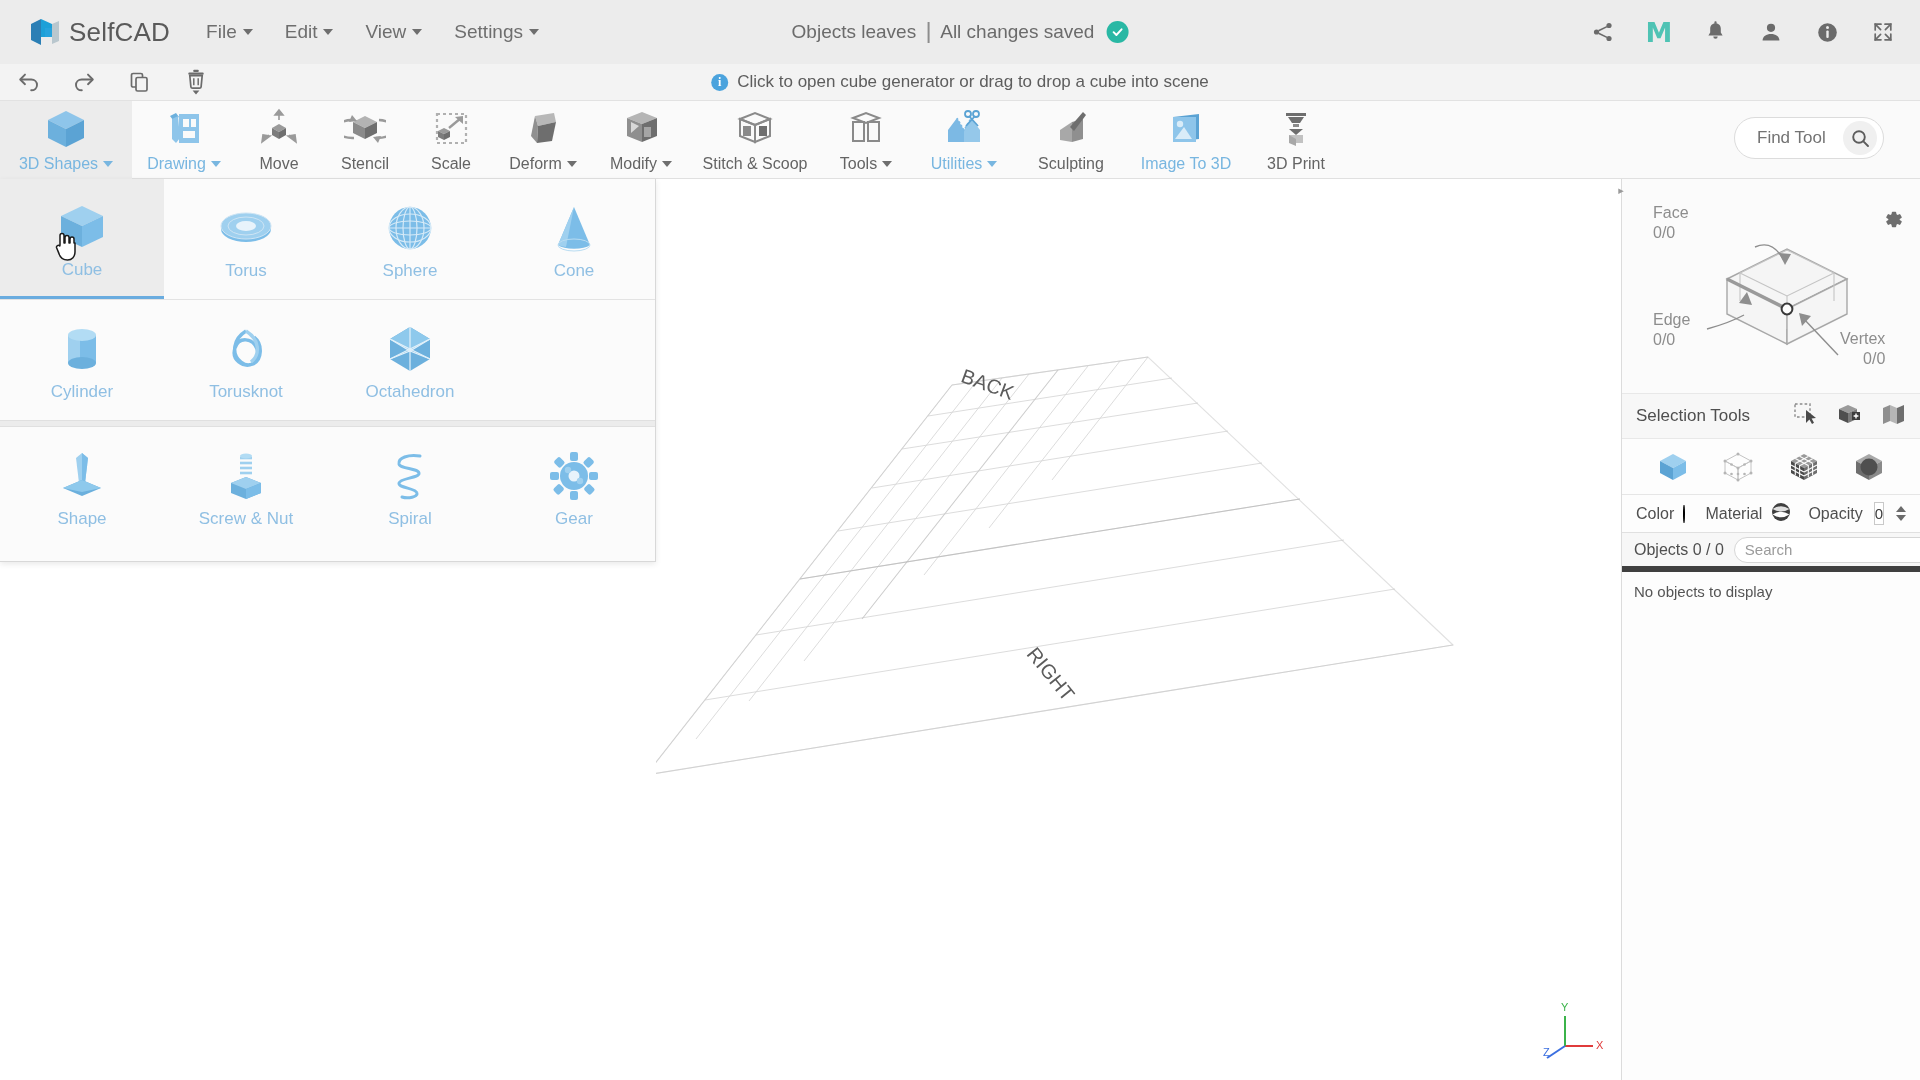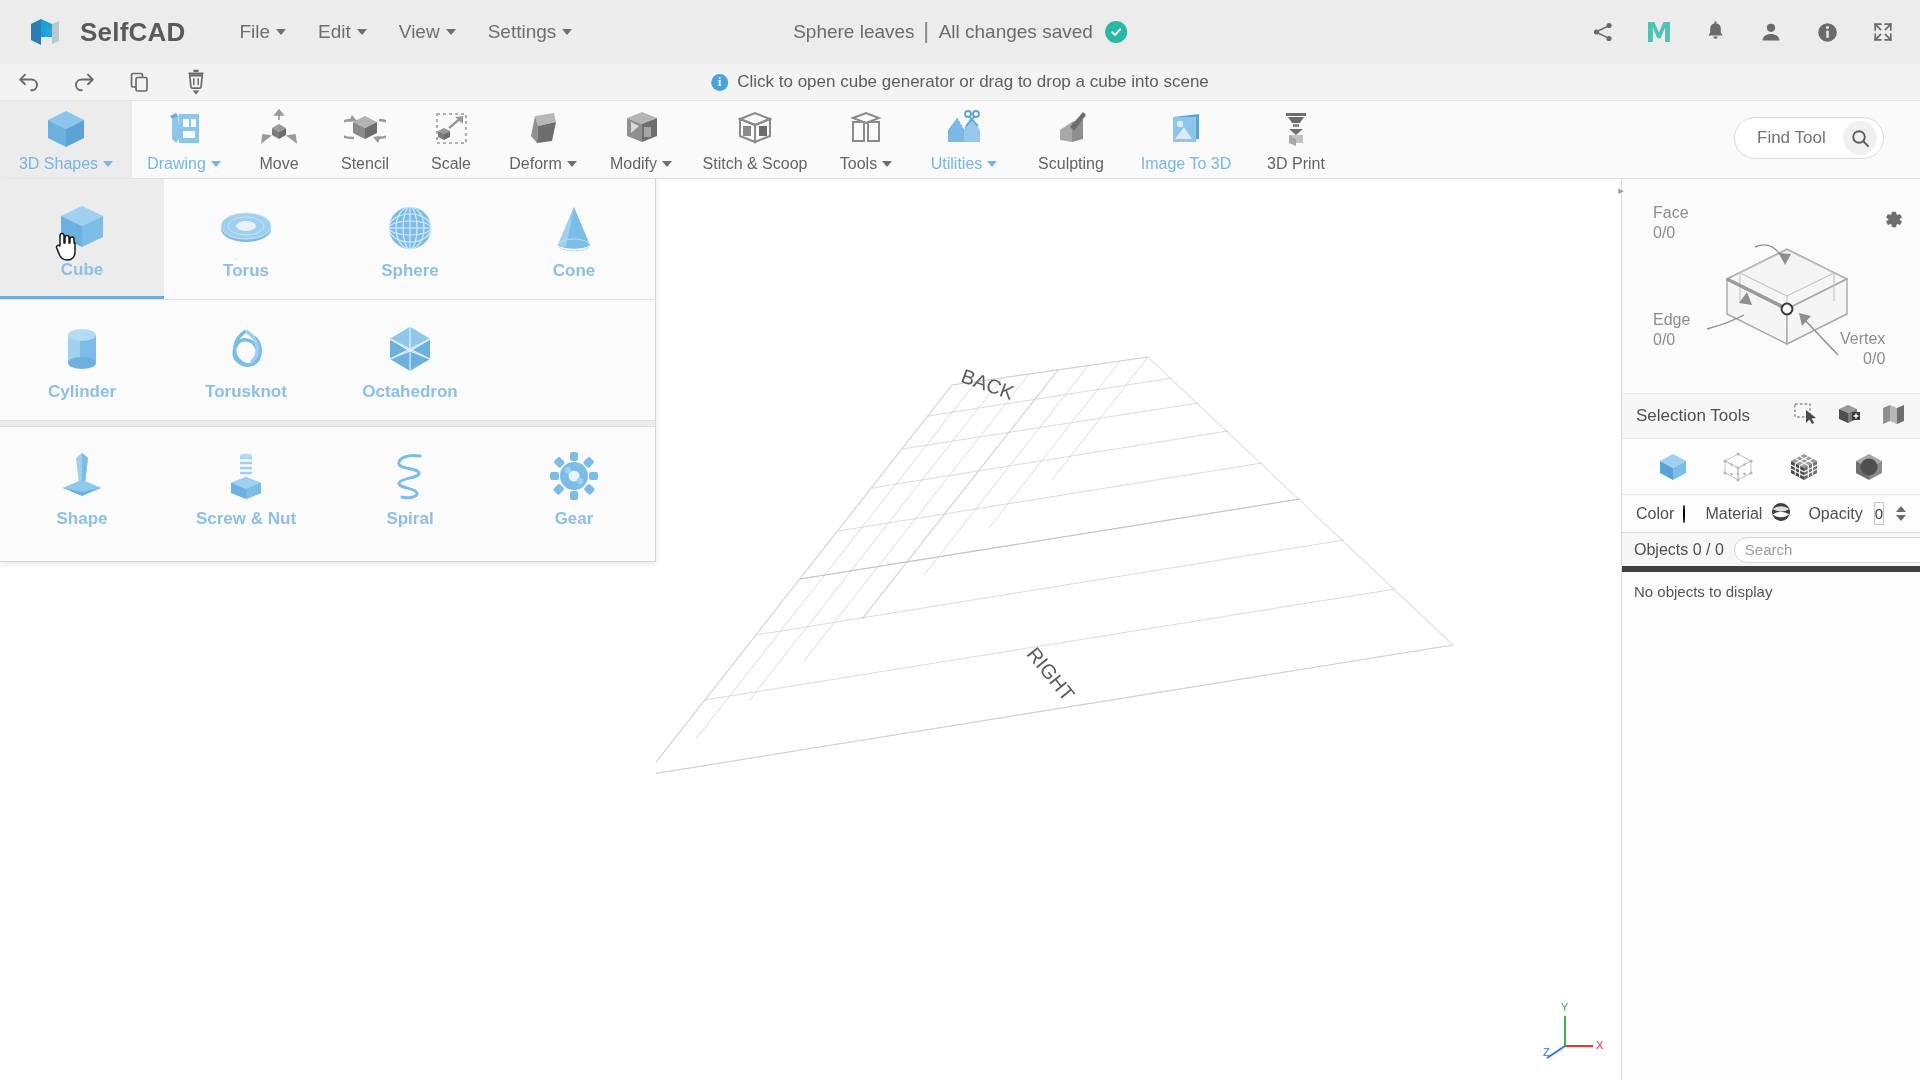--- a/index.html
+++ b/index.html
@@ -13,24 +13,24 @@
   #app { position: relative; width: 1920px; height: 1080px; }
 
   
   .header {
     position: absolute; left: 0; top: 0; width: 1920px; height: 64px;
     background: #ececec; display: flex; align-items: center;
   }
   .logo-wrap { display: flex; align-items: center; margin-left: 28px; }
   .logo-mark { width: 34px; height: 34px; position: relative; }
   .logo-text {
-    font-size: 26px; color: #5a5a5a; letter-spacing: .2px; margin-left: 18px;
-    font-weight: 700;
-  }
-  .menu-bar { display: flex; align-items: center; margin-left: 52px; gap: 28px; }
+    font-size: 26px; color: #5a5a5a; letter-spacing: .2px; margin-left: 7px;
+    font-weight: 400;
+  }
+  .menu-bar { display: flex; align-items: center; margin-left: 34px; gap: 28px; }
   .menu-item {
     font-size: 19px; color: #6e6e6e; display: flex; align-items: center; gap: 6px;
     cursor: pointer; padding: 4px 2px;
   }
   .caret {
     width: 0; height: 0; border-left: 5px solid transparent;
     border-right: 5px solid transparent; border-top: 6px solid #6e6e6e;
     display: inline-block;
   }
   .title-center {
@@ -112,21 +112,21 @@
     background: #fbfbfb; border-right: 1px solid #d8d8d8;
     border-bottom: 1px solid #d8d8d8; z-index: 40;
     box-shadow: 0 2px 6px rgba(0,0,0,.09);
   }
   .shape-grid { display: grid; grid-template-columns: repeat(4, 164px); }
   .shape-row-sep { height: 1px; background: #e3e3e3; width: 100%; }
   .shape-divider { height: 7px; background: #ececec; width: 100%;
                    border-top: 1px solid #e0e0e0; border-bottom: 1px solid #e0e0e0; }
   .shape-cell {
     height: 120px; display: flex; flex-direction: column; align-items: center;
-    justify-content: center; cursor: pointer; position: relative; font-weight: bold;
+    justify-content: center; cursor: pointer; position: relative;
   }
   .shape-cell.selected { background: #ececec; border-bottom: 3px solid #6aacdf; }
   .shape-ico { height: 62px; display: flex; align-items: center; justify-content: center; }
   .shape-lbl { font-size: 17px; color: #8fbfe3; margin-top: 2px; }
   .cursor-hand { position: absolute; left: 54px; top: 52px; pointer-events: none; z-index: 60; }
 
   
   .viewport {
     position: absolute; left: 656px; top: 179px; width: 965px; height: 901px;
     background: #ffffff; overflow: hidden;
@@ -219,21 +219,21 @@
         <span>View</span>
         <i class="caret"></i>
       </div>
       <div class="menu-item">
         <span>Settings</span>
         <i class="caret"></i>
       </div>
     </div>
 
     <div class="title-center">
-      <span class="doc-title">Sphere leaves</span>
+      <span class="doc-title">Objects leaves</span>
       <span class="title-sep"></span>
       <span class="saved-text">All changes saved</span>
       <span class="saved-badge">
         <svg width="14" height="14" viewBox="0 0 14 14">
           <polyline points="3,7.2 5.8,10 11,4.3" fill="none" stroke="#fff" stroke-width="1.9" stroke-linecap="round" stroke-linejoin="round"></polyline>
         </svg>
       </span>
     </div>
 
     <div class="header-icons">

